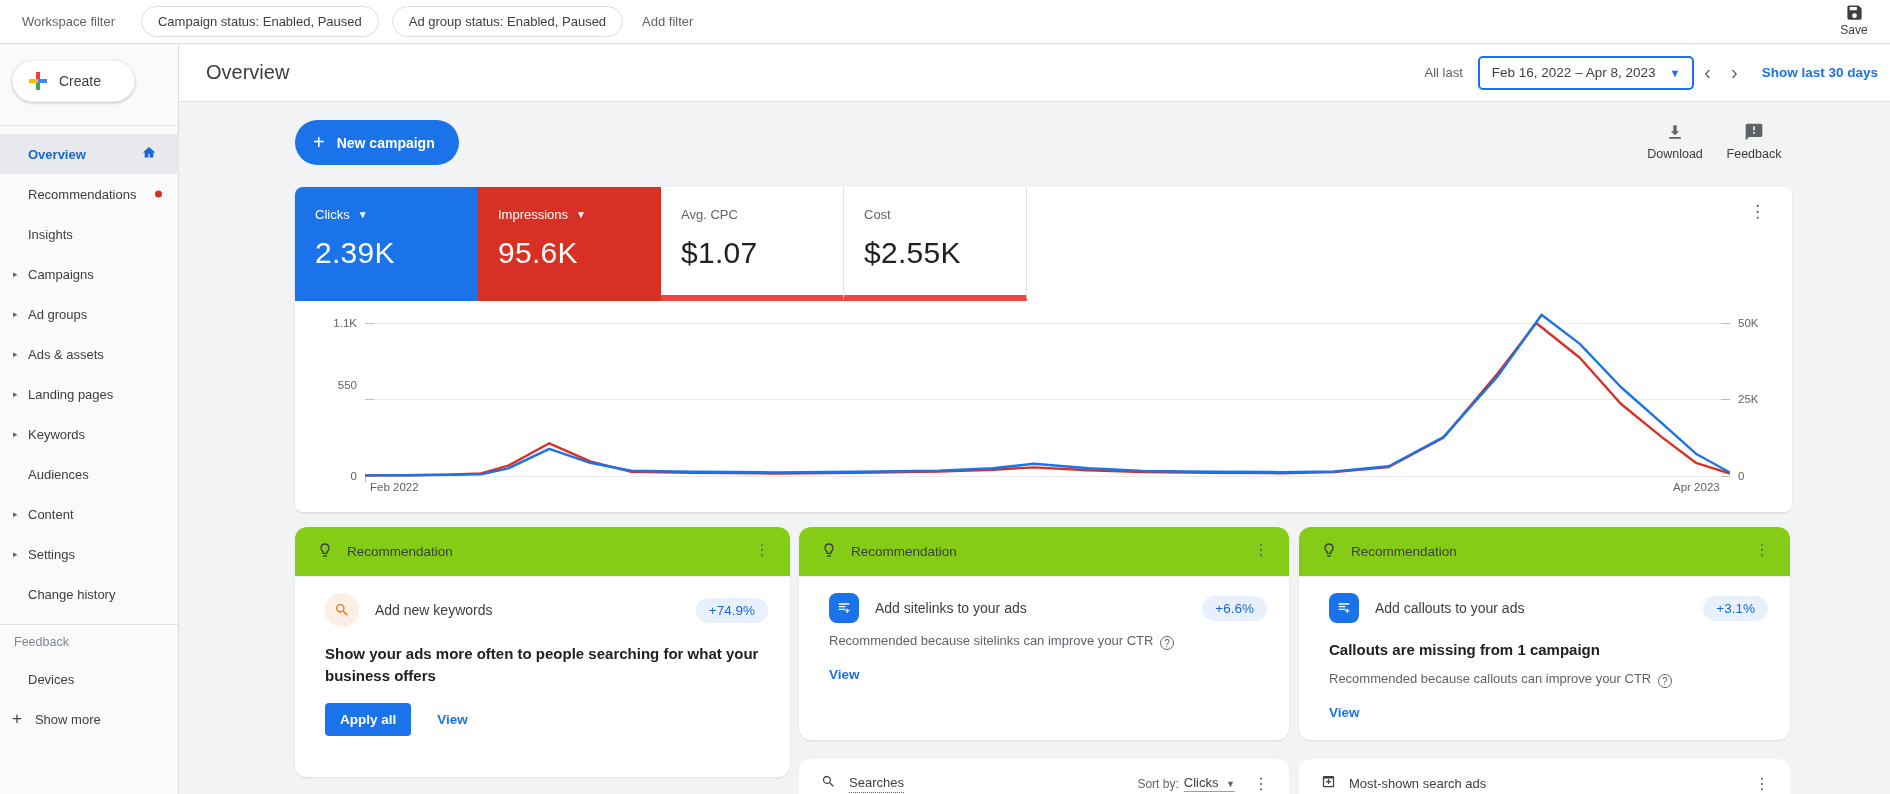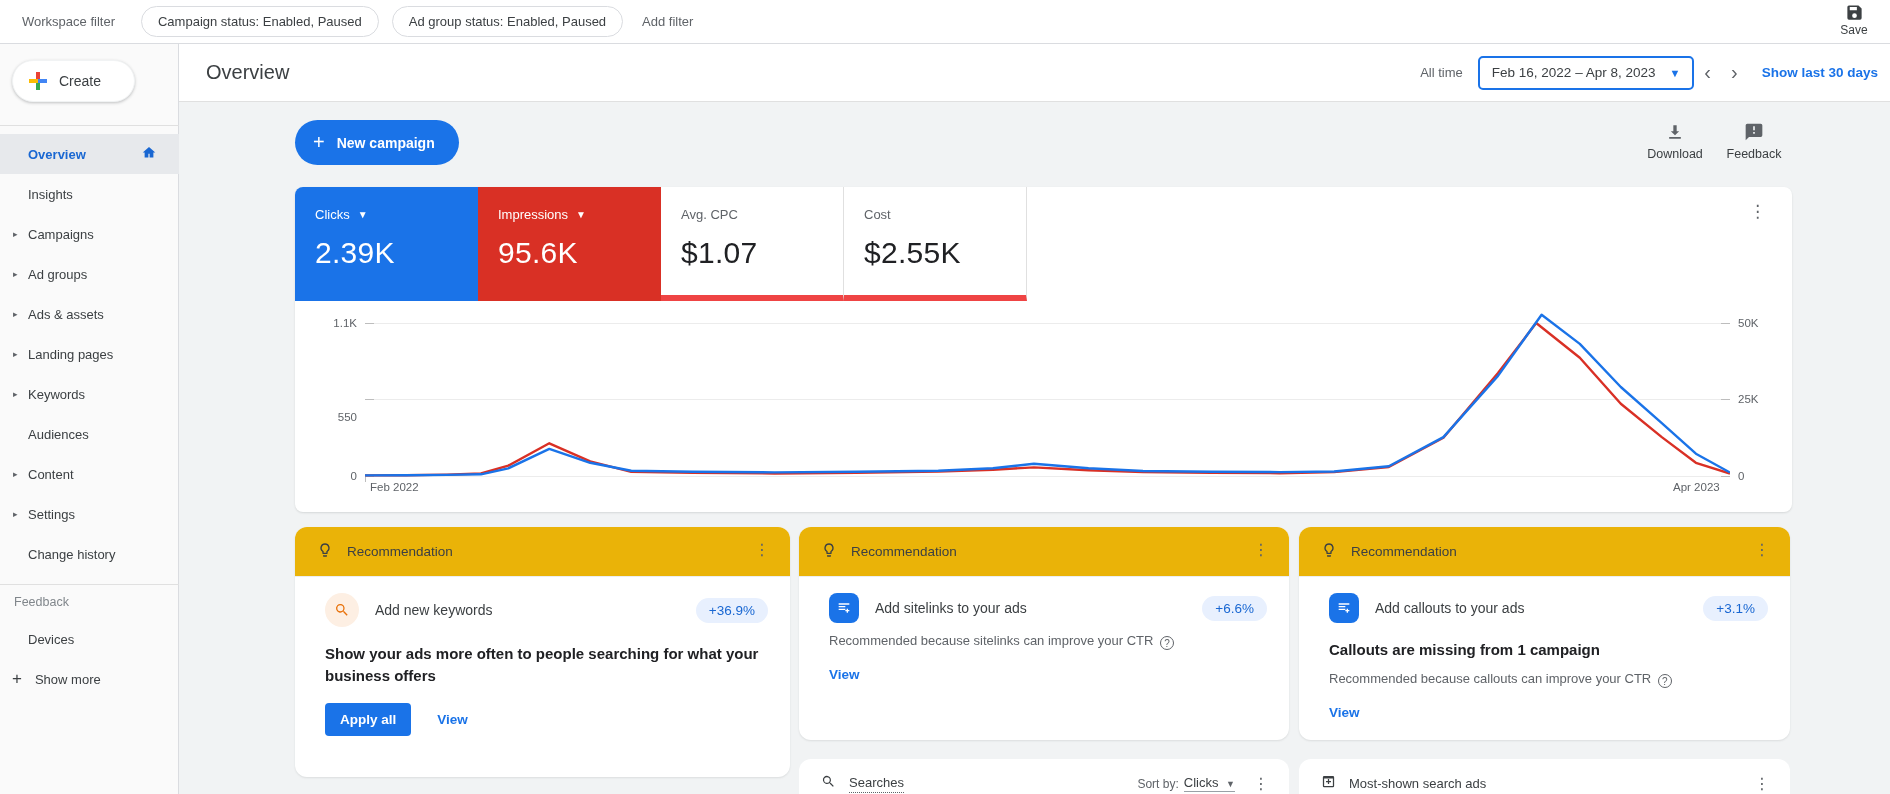--- a/index.html
+++ b/index.html
@@ -95,21 +95,21 @@
   .xtick-left { left:75px; }
   .xtick-right { left:1378px; }
   .zero-tick { position:absolute; left:70px; top:175px; width:1px; height:6px; background:#bdbdbd; }
   .chart-svg { position:absolute; left:70px; top:0; }
 
   
   .rec-card { position:absolute; top:527px; background:#fff; border-radius:12px; box-shadow:0 1px 2px rgba(60,64,67,.12); overflow:hidden; }
   .rec-1 { left:295px; width:495px; height:250px; }
   .rec-2 { left:799px; width:490px; height:213px; }
   .rec-3 { left:1299px; width:491px; height:213px; }
-  .rec-head { height:50px; background:#eab308; border-bottom:1px solid #eceef0; display:flex; align-items:center;
+  .rec-head { height:50px; background:#84cc16; border-bottom:1px solid #eceef0; display:flex; align-items:center;
               padding:0 22px; position:relative; }
   .rec-head .hlabel { font-size:13.5px; color:#3c4043; margin-left:14px; }
   .rec-menu { position:absolute; right:20px; top:15px; font-size:16px; color:#5f6368; cursor:pointer; line-height:1; }
   .rec-body { padding:16px 22px 0 30px; position:relative; }
   .rec-row { display:flex; align-items:center; }
   .icon-circle { width:34px; height:34px; border-radius:50%; background:#fdefe3; display:flex; align-items:center; justify-content:center; }
   .icon-square { width:30px; height:30px; border-radius:8px; background:#1a73e8; display:flex; align-items:center; justify-content:center; }
   .rec-action { font-size:14px; color:#3c4043; margin-left:16px; }
   .rec-badge { position:absolute; right:22px; background:#e8f0fe; color:#1967d2; font-size:13.5px;
                border-radius:14px; padding:5px 13px; }
@@ -172,20 +172,24 @@
     <div class="nav">
       <div class="nav-item selected">
         <span>Overview</span>
         <span class="nav-home">
           <svg width="16" height="15" viewBox="0 0 24 24">
               <path fill="#1967d2" d="M12 3 2 12h3v8h6v-6h2v6h6v-8h3L12 3z"></path>
             </svg>
         </span>
       </div>
       <div class="nav-item">
+        <span>Recommendations</span>
+        <span class="nav-dot"></span>
+      </div>
+      <div class="nav-item">
         <span>Insights</span>
       </div>
       <div class="nav-item">
         <span class="nav-arrow">▸</span>
         <span>Campaigns</span>
       </div>
       <div class="nav-item">
         <span class="nav-arrow">▸</span>
         <span>Ad groups</span>
       </div>
@@ -223,21 +227,21 @@
       <div class="show-more">
         <span class="plus">+</span>
         <span>Show more</span>
       </div>
     </div>
   </div>
 
   <div class="pagehead">
     <div class="page-title">Overview</div>
     <div class="head-right">
-      <span class="all-time">All time</span>
+      <span class="all-time">All last</span>
       <div class="date-box">
         <span class="date-text">Feb 16, 2022 – Apr 8, 2023</span>
         <span class="date-caret">▼</span>
       </div>
       <span class="chev">‹</span>
       <span class="chev">›</span>
       <span class="show-last">Show last 30 days</span>
     </div>
   </div>
 
@@ -290,21 +294,21 @@
       <div class="mvalue">$2.55K</div>
     </div>
     <div class="card-menu">⋮</div>
 
     <div class="chart-area">
       <div class="gridline" style="top:22px"></div>
       <div class="gridline" style="top:98px"></div>
       <div class="gridline" style="top:175px"></div>
       <div class="zero-tick"></div>
       <span class="ytick-l" style="top:22px">1.1K</span>
-      <span class="ytick-l" style="top:116px">550</span>
+      <span class="ytick-l" style="top:84px">550</span>
       <span class="ytick-l" style="top:175px">0</span>
       <span class="ytick-r" style="top:22px">50K</span>
       <span class="ytick-r" style="top:98px">25K</span>
       <span class="ytick-r" style="top:175px">0</span>
       <span class="xtick xtick-left">Feb 2022</span>
       <span class="xtick xtick-right">Apr 2023</span>
       <svg class="chart-svg" id="chart-lines" width="1365" height="200" viewBox="0 0 1365 200" fill="none">
           <polyline points="0.0,174.4 40.9,174.2 81.9,173.6 116.0,172.5 143.3,164.6 184.3,142.3 225.2,160.4 266.2,170.8 327.6,171.9 409.5,172.5 491.4,171.7 573.3,170.5 627.9,168.7 668.9,166.4 723.5,169.2 778.0,171.1 846.3,171.9 914.6,172.2 969.1,171.1 1023.8,166.0 1078.4,136.8 1133.0,72.1 1171.2,22.0 1214.8,56.8 1255.8,102.7 1296.8,136.1 1330.9,161.8 1365.0,172.5" stroke="#d93025" stroke-width="2.4" fill="none" stroke-linejoin="round"></polyline>
           <polyline points="0.0,174.4 40.9,174.2 81.9,173.9 116.0,173.3 143.3,167.3 184.3,147.9 225.2,161.8 266.2,169.7 327.6,170.8 409.5,171.4 491.4,170.8 573.3,169.7 627.9,167.3 668.9,162.8 723.5,167.3 778.0,170.0 846.3,170.8 914.6,171.1 969.1,170.5 1023.8,165.3 1078.4,136.1 1133.0,74.9 1176.6,13.7 1214.8,42.9 1255.8,86.0 1296.8,122.1 1330.9,152.7 1365.0,171.5" stroke="#1a73e8" stroke-width="2.4" fill="none" stroke-linejoin="round"></polyline>
         </svg>
@@ -322,21 +326,21 @@
       <span class="rec-menu">⋮</span>
     </div>
     <div class="rec-body">
       <div class="rec-row">
         <span class="icon-circle">
           <svg width="16" height="16" viewBox="0 0 24 24">
               <path fill="#e8710a" d="M15.5 14h-.8l-.3-.3a6.5 6.5 0 1 0-.7.7l.3.3v.8l5 5 1.5-1.5-5-5zm-6 0a4.5 4.5 0 1 1 0-9 4.5 4.5 0 0 1 0 9z"></path>
             </svg>
         </span>
         <span class="rec-action">Add new keywords</span>
-        <span class="rec-badge">+36.9%</span>
+        <span class="rec-badge">+74.9%</span>
       </div>
       <div class="rec-title">Show your ads more often to people searching for what your business offers</div>
       <div class="rec-actions">
         <button class="apply-btn">Apply all</button>
         <span class="view-link">View</span>
       </div>
     </div>
   </div>
 
   <div class="rec-card rec-2">

